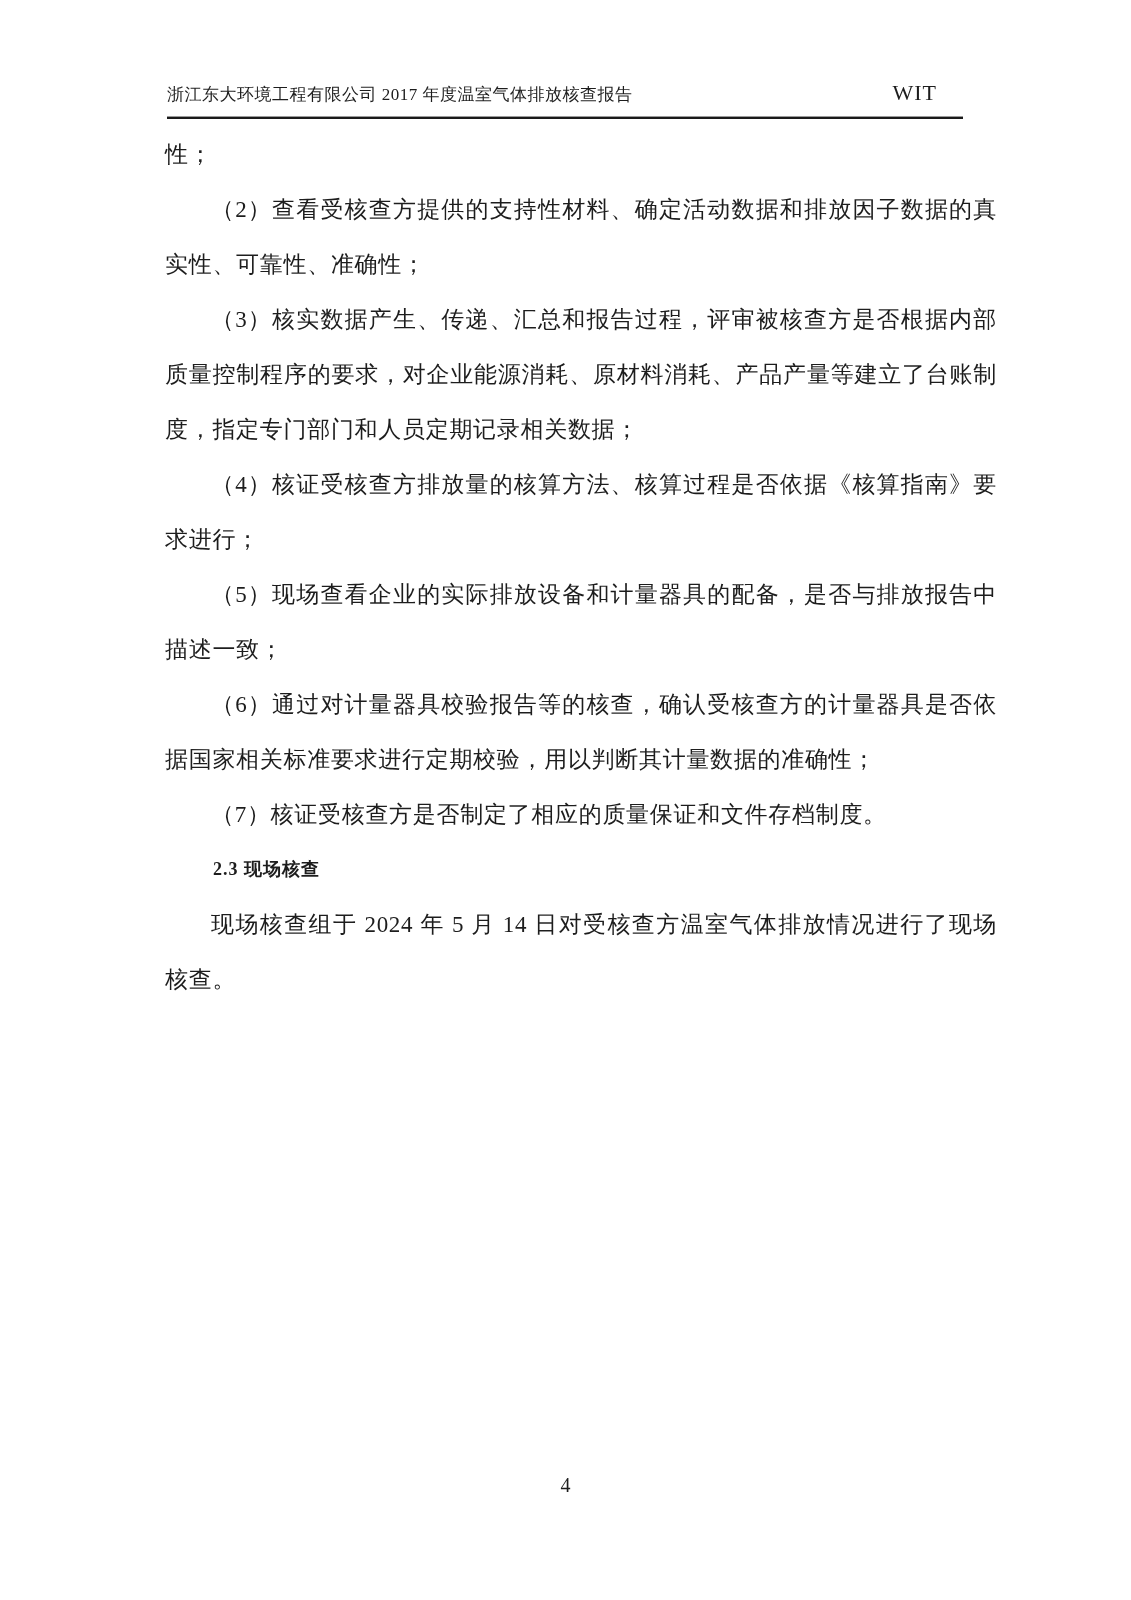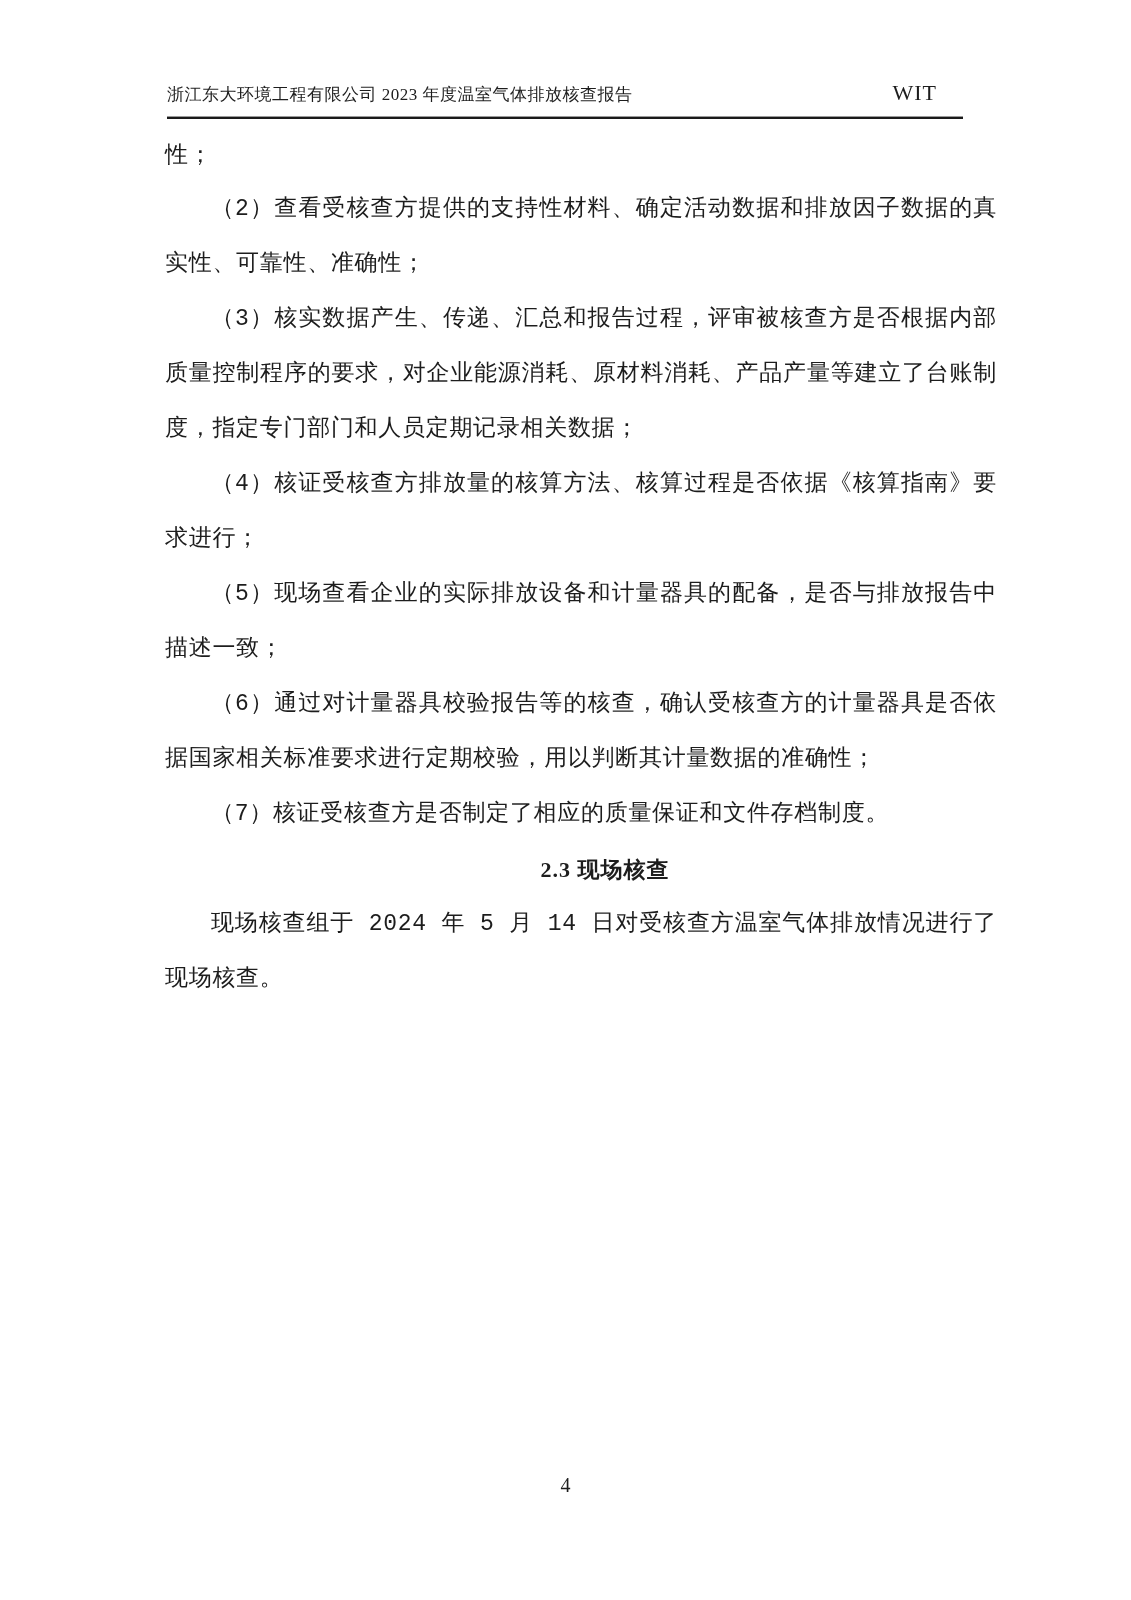--- a/index.html
+++ b/index.html
@@ -45,46 +45,46 @@
     position: absolute;
     top: 127px;
     left: 165px;
     width: 832px;
     font-size: 23px;
     line-height: 55px;
     text-align: justify;
     letter-spacing: 0.7px;
   }
   .content p { margin: 0; }
-  .content p.indent { text-indent: 2em; font-family: Liberation Mono, monospace; }
+  .content p.indent { text-indent: 2em; }
   .section-heading {
     margin: 0;
-    font-size: 22px;
+    font-size: 18px;
     font-weight: bold;
     line-height: 55px;
     text-indent: 48px;
     letter-spacing: 1px;
-    text-align: center;
+    text-align: left;
   }
   .footer {
     position: absolute;
     top: 1474px;
     left: 0;
     width: 100%;
     text-align: center;
     font-size: 20px;
   }
 </style>
 </head>
 <body>
 
 <div class="page">
 
   <div class="header-row">
-    <span class="header-title">浙江东大环境工程有限公司 2023 年度温室气体排放核查报告</span>
+    <span class="header-title">浙江东大环境工程有限公司 2017 年度温室气体排放核查报告</span>
     <span class="header-mark">WIT</span>
   </div>
   <div class="header-rule"></div>
 
   <div class="content">
     <p>性；</p>
     <p class="indent">（2）查看受核查方提供的支持性材料、确定活动数据和排放因子数据的真实性、可靠性、准确性；</p>
     <p class="indent">（3）核实数据产生、传递、汇总和报告过程，评审被核查方是否根据内部质量控制程序的要求，对企业能源消耗、原材料消耗、产品产量等建立了台账制度，指定专门部门和人员定期记录相关数据；</p>
     <p class="indent">（4）核证受核查方排放量的核算方法、核算过程是否依据《核算指南》要求进行；</p>
     <p class="indent">（5）现场查看企业的实际排放设备和计量器具的配备，是否与排放报告中描述一致；</p>

